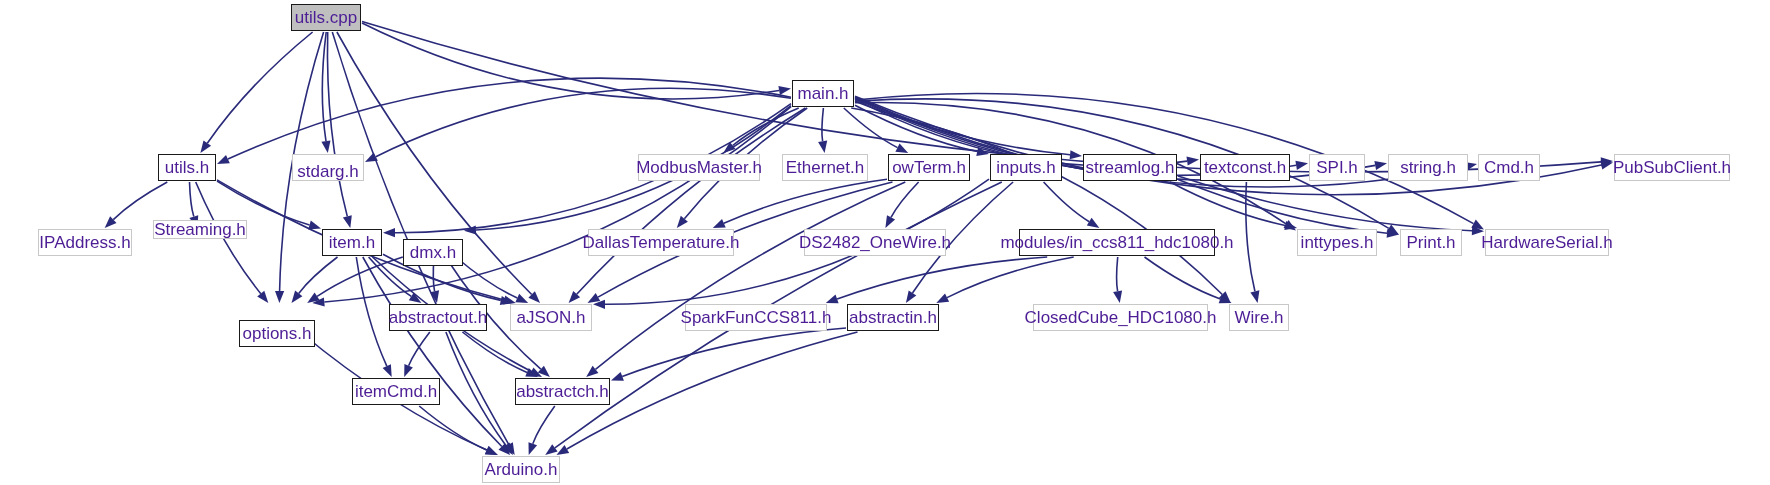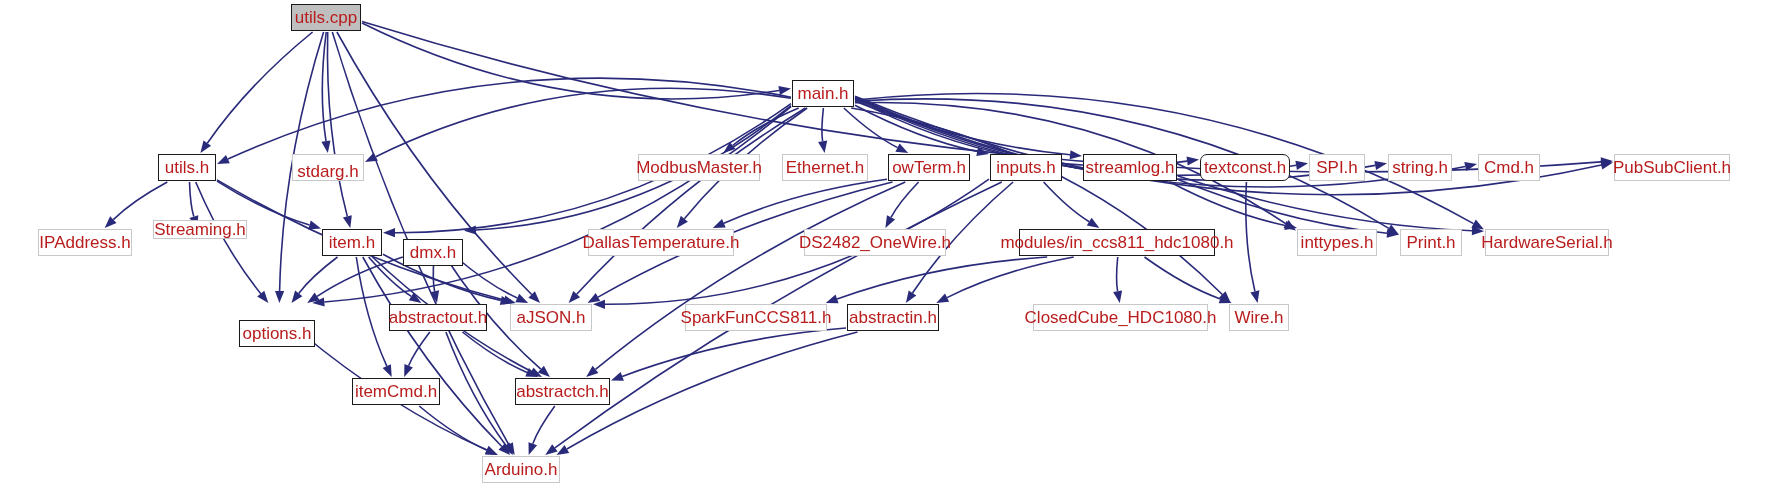--- a/index.html
+++ b/index.html
@@ -3,21 +3,21 @@
 <meta charset="utf-8">
 <style>
   html,body{margin:0;padding:0;background:#ffffff;}
   body{font-family:"Liberation Sans", sans-serif;}
   #graph-wrap{position:relative;width:1770px;height:485px;overflow:hidden;background:#fff;}
   svg#graph{position:absolute;left:0;top:0;width:1770px;height:485px;display:block;}
   .edge{fill:none;stroke:#2a2a7a;stroke-width:1.6;}
   .arrow{fill:#2a2a7a;stroke:none;}
   .nodebox{position:absolute;box-sizing:border-box;display:flex;align-items:center;
            justify-content:center;background:#ffffff;border:1px solid #c8c8c8;
-           font-size:17px;color:#b91c1c;white-space:nowrap;line-height:1;}
+           font-size:17px;color:#4c1d95;white-space:nowrap;line-height:1;}
   .nodebox.local{border:1.6px solid #1a1a1a;}
   .nodebox.root{background:#bfbfbf;border:1.6px solid #1a1a1a;}
   .nodelabel{pointer-events:none;}
 </style>
 </head>
 <body>
 
 <div id="graph-wrap">
   <svg id="graph" viewBox="0 0 1770 485" preserveAspectRatio="none" aria-hidden="true">
       <path class="edge" d="M362.0,23.0 Q566.0,124.4 779.1,90.5"></path>
@@ -178,27 +178,27 @@
       </div>
       <div class="nodebox local" style="left: 888px; top: 154px; width: 82px; height: 27px;">
         <span class="nodelabel">owTerm.h</span>
       </div>
       <div class="nodebox local" style="left: 990px; top: 154px; width: 72px; height: 27px;">
         <span class="nodelabel">inputs.h</span>
       </div>
       <div class="nodebox local" style="left: 1083px; top: 154px; width: 94px; height: 27px;">
         <span class="nodelabel">streamlog.h</span>
       </div>
-      <div class="nodebox local" style="left: 1200px; top: 154px; width: 90px; height: 27px; border-radius: 7px;">
+      <div class="nodebox local" style="left: 1200px; top: 154px; width: 90px; height: 27px;">
         <span class="nodelabel">textconst.h</span>
       </div>
       <div class="nodebox system" style="left: 1309px; top: 154px; width: 56px; height: 27px;">
         <span class="nodelabel">SPI.h</span>
       </div>
-      <div class="nodebox system" style="left: 1388px; top: 154px; width: 64px; height: 27px;">
+      <div class="nodebox system" style="left: 1388px; top: 154px; width: 80px; height: 27px;">
         <span class="nodelabel">string.h</span>
       </div>
       <div class="nodebox system" style="left: 1478px; top: 154px; width: 62px; height: 27px;">
         <span class="nodelabel">Cmd.h</span>
       </div>
       <div class="nodebox system" style="left: 1614px; top: 154px; width: 116px; height: 27px;">
         <span class="nodelabel">PubSubClient.h</span>
       </div>
       <div class="nodebox system" style="left: 38px; top: 229px; width: 94px; height: 27px;">
         <span class="nodelabel">IPAddress.h</span>

